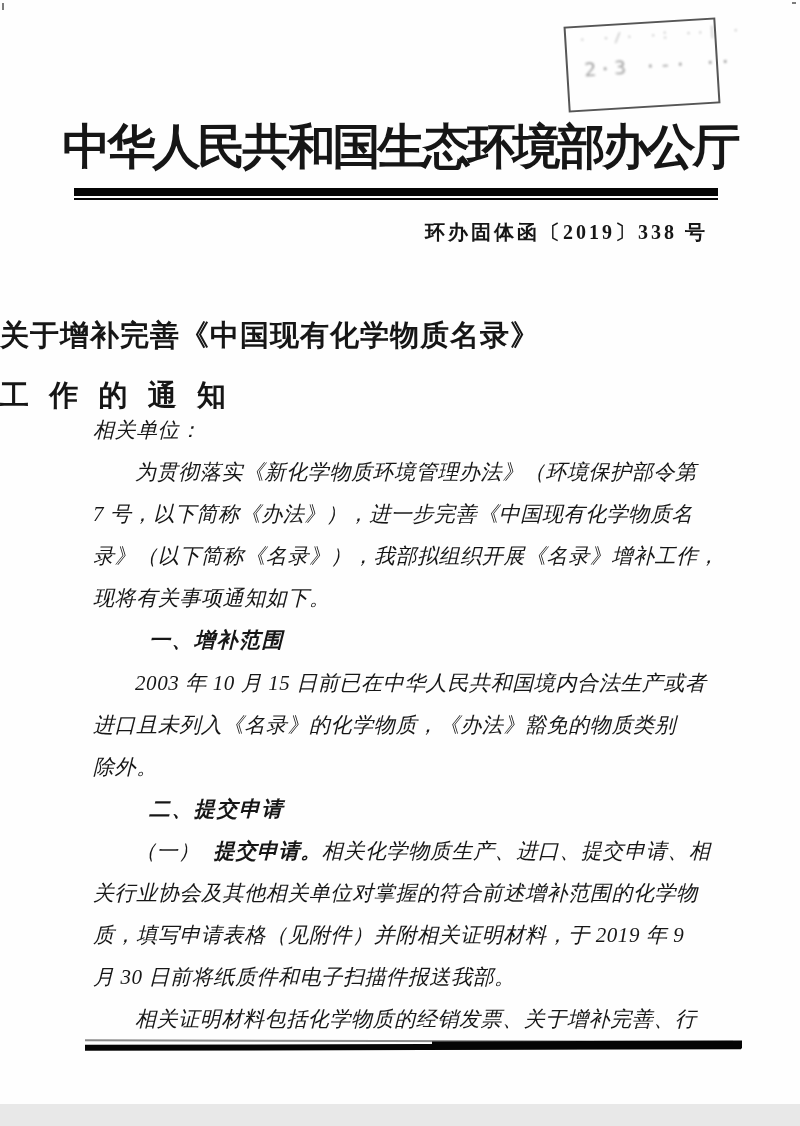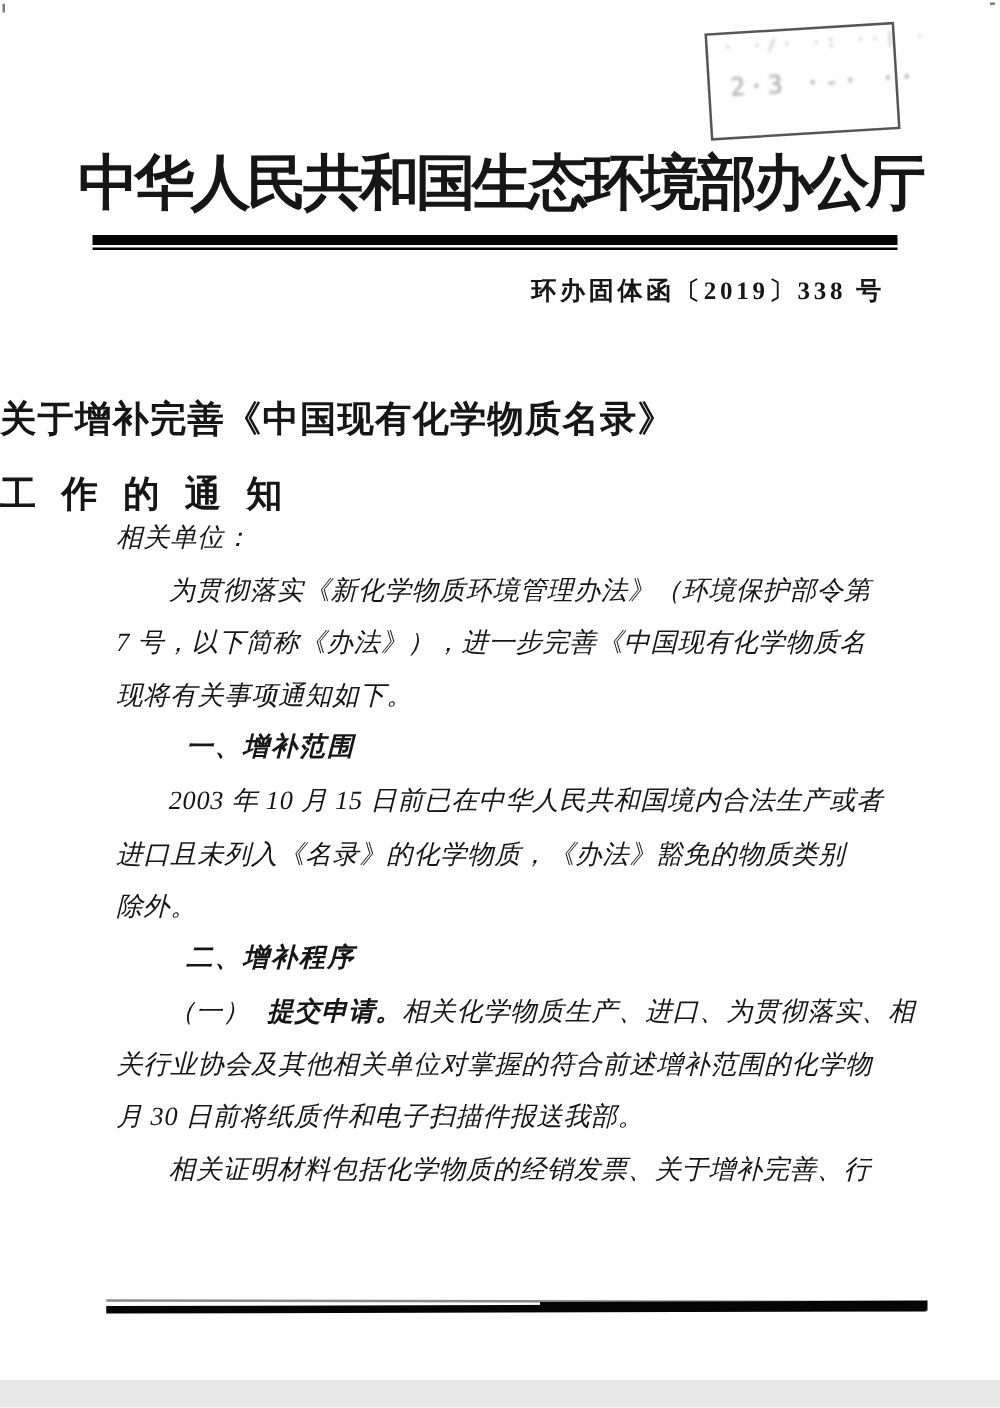--- a/index.html
+++ b/index.html
@@ -141,28 +141,30 @@
 
   <div class="doc-number">环办固体函〔2019〕338 号</div>
 
   <div class="notice-title t1">关于增补完善《中国现有化学物质名录》</div>
   <div class="notice-title t2">工 作 的 通 知</div>
 
   <div class="body-lines">
       <div class="line"><span>相关单位：</span></div>
       <div class="line ind"><span>为贯彻落实《新化学物质环境管理办法》（环境保护部令第</span></div>
       <div class="line"><span>7 号，以下简称《办法》），进一步完善《中国现有化学物质名</span></div>
+      <div class="line"><span>录》（以下简称《名录》），我部拟组织开展《名录》增补工作，</span></div>
       <div class="line"><span>现将有关事项通知如下。</span></div>
       <div class="line ind hei"><span class="b">一、增补范围</span></div>
       <div class="line ind"><span>2003 年 10 月 15 日前已在中华人民共和国境内合法生产或者</span></div>
       <div class="line"><span>进口且未列入《名录》的化学物质，《办法》豁免的物质类别</span></div>
       <div class="line"><span>除外。</span></div>
-      <div class="line ind hei"><span class="b">二、增补程序</span></div>
-      <div class="line ind"><span>（一）</span><span class="b">提交申请。</span><span>相关化学物质生产、进口、为贯彻落实、相</span></div>
+      <div class="line ind hei"><span class="b">二、提交申请</span></div>
+      <div class="line ind"><span>（一）</span><span class="b">提交申请。</span><span>相关化学物质生产、进口、提交申请、相</span></div>
       <div class="line"><span>关行业协会及其他相关单位对掌握的符合前述增补范围的化学物</span></div>
+      <div class="line"><span>质，填写申请表格（见附件）并附相关证明材料，于 2019 年 9</span></div>
       <div class="line"><span>月 30 日前将纸质件和电子扫描件报送我部。</span></div>
       <div class="line ind"><span>相关证明材料包括化学物质的经销发票、关于增补完善、行</span></div>
     </div>
 
   <div class="bar-gray"></div>
   <div class="bar-black"></div>
   <div class="bar-black2"></div>
 
 </div>
 

